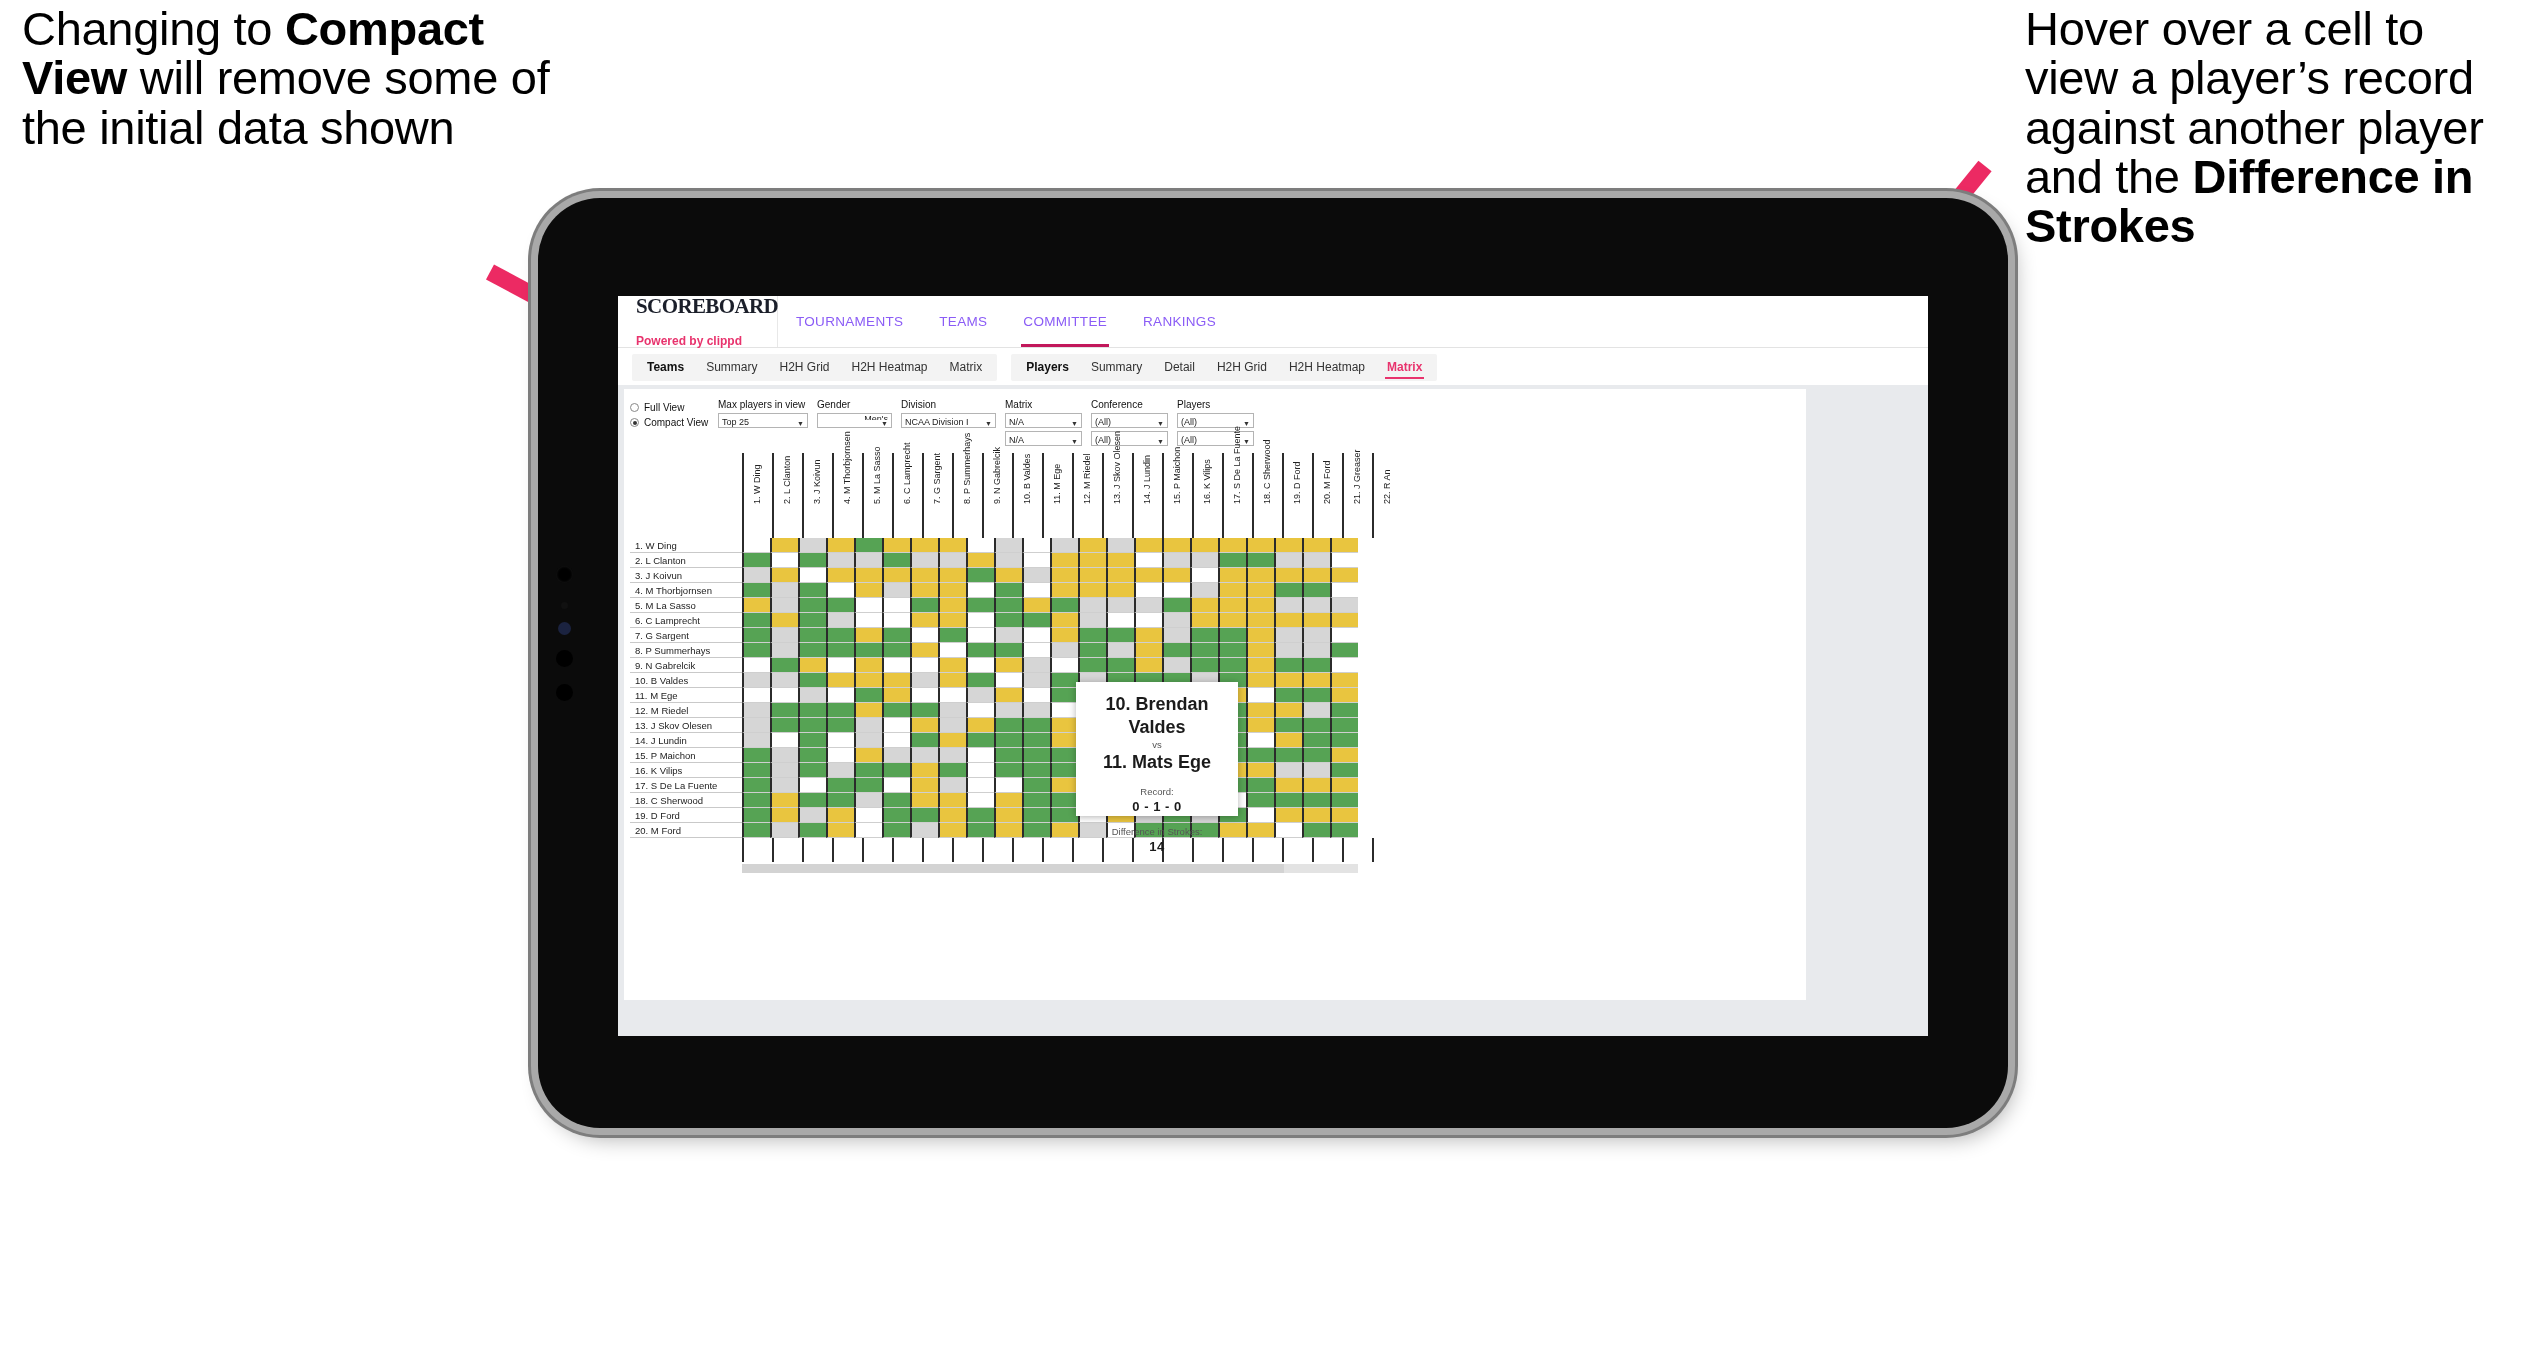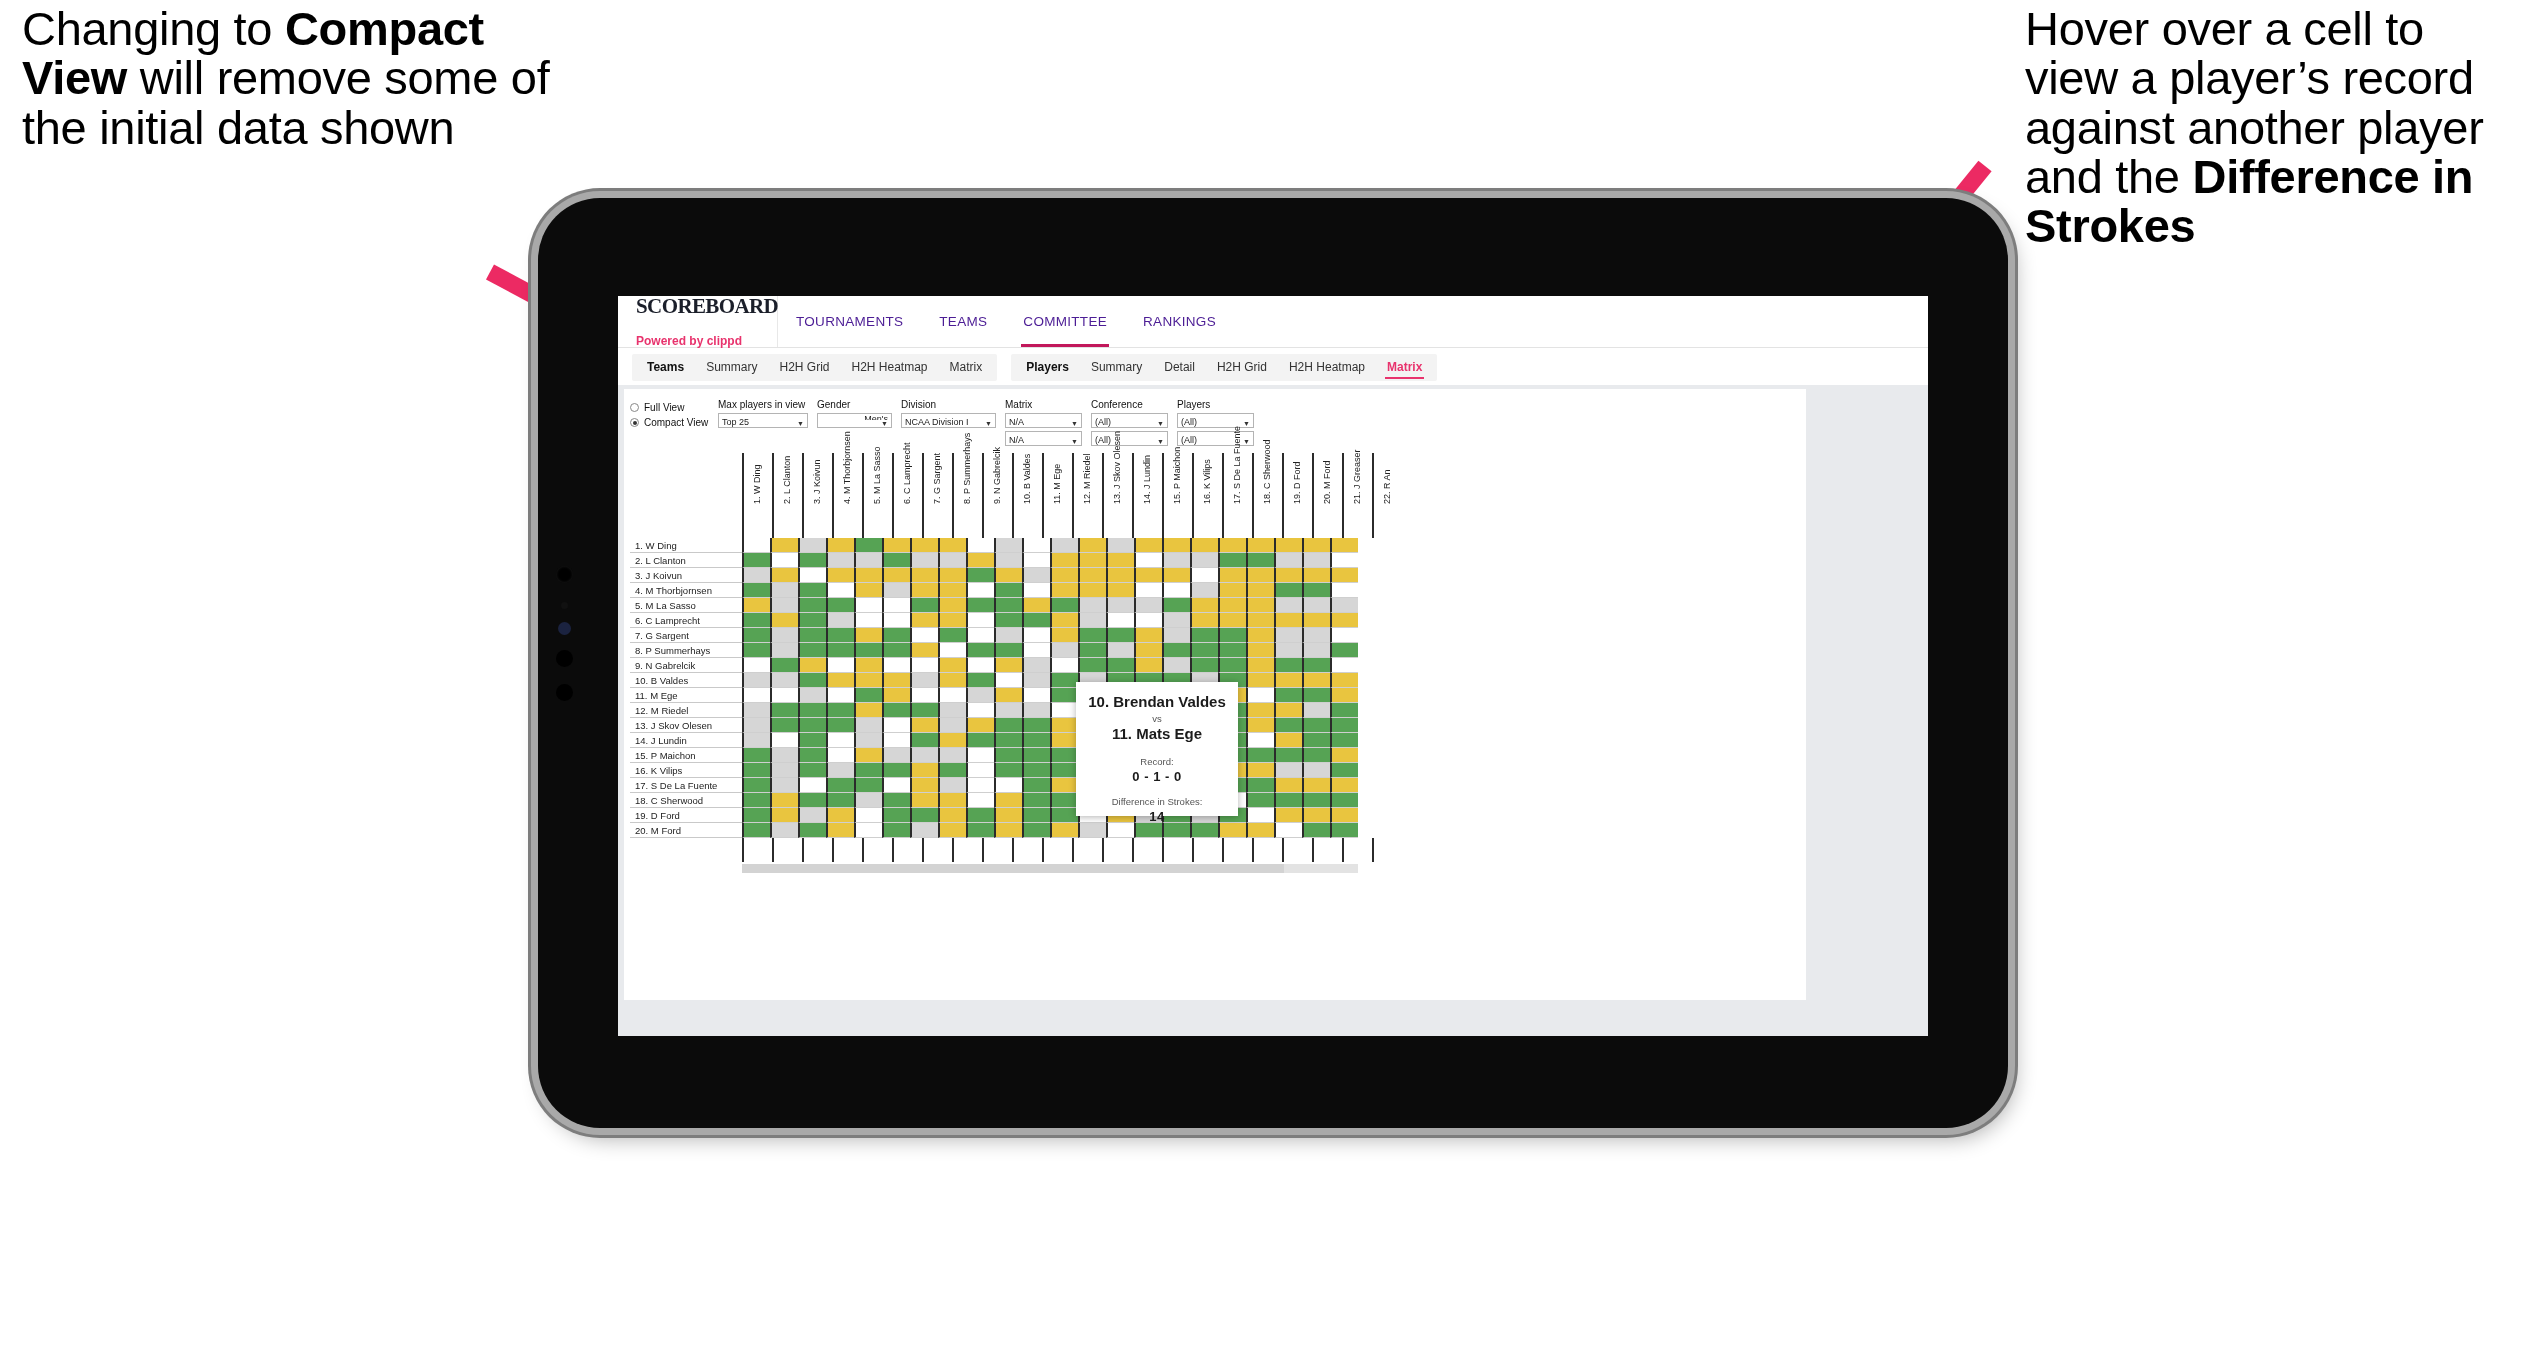--- a/index.html
+++ b/index.html
@@ -36,21 +36,21 @@
   #app-header{height:51px;background:#fff;display:flex;align-items:stretch;
               border-bottom:1px solid #e3e3e3;}
   #brand{width:160px;display:flex;flex-direction:column;justify-content:center;
          padding-left:18px;border-right:1px solid #e8e8e8;box-sizing:border-box;}
   #brand-title{font-size:21px;font-weight:bold;letter-spacing:-0.6px;color:#1b1f2a;
                font-family:Liberation Serif, serif;line-height:1;}
   #brand-sub{font-size:12px;color:#4a4a4a;margin-top:17px;}
   #brand-sub span{color:#e8336d;font-weight:bold;}
   .topnav{display:flex;align-items:stretch;}
   .topnav-item{display:flex;align-items:center;padding:0 18px;font-size:13.5px;
-               color:#4c1d95;letter-spacing:.3px;position:relative;cursor:pointer;}
+               color:#8b5cf6;letter-spacing:.3px;position:relative;cursor:pointer;}
   .topnav-item.active::after{content:"";position:absolute;left:16px;right:16px;
                bottom:0;height:3px;background:#c2185b;}
 
   
   #subnav{height:38px;background:#fff;display:flex;align-items:center;
           border-bottom:1px solid #dfdfdf;padding-left:14px;}
   .sub-group{display:flex;align-items:center;background:#f3f3f3;height:27px;
              border-radius:2px;padding:0 4px;}
   .sub-group.second{margin-left:14px;}
   .sub-item{font-size:12px;color:#333;padding:0 11px;line-height:27px;cursor:pointer;
@@ -103,21 +103,21 @@
   .c-r{background:#d6d6d6;} .c-w{background:#ffffff;}
   #gridtail{position:absolute;left:112px;display:flex;}
   .tailcell{width:28px;height:24px;border-left:2px solid #2b2b2b;}
   #hscroll{position:absolute;left:112px;height:9px;background:#e3e3e3;}
   #hscroll .thumb{height:9px;background:#d3d3d3;width:88%;}
 
   
   #tooltip{position:absolute;left:452px;top:293px;width:162px;height:134px;
            background:#fff;box-shadow:0 1px 7px rgba(0,0,0,.30);
            text-align:center;padding-top:11px;box-sizing:border-box;z-index:5;}
-  .tt-name{font-size:15px;font-weight:bold;color:#1b1b1b;line-height:1.25;}
+  .tt-name{font-size:18px;font-weight:bold;color:#1b1b1b;line-height:1.25;}
   .tt-vs{font-size:9.5px;color:#555;margin:1px 0;}
   .tt-lab{font-size:9.5px;color:#555;margin-top:12px;}
   .tt-val{font-size:13px;font-weight:bold;color:#1b1b1b;margin-top:2px;letter-spacing:.5px;}
   svg{display:block;}
 </style>
 </head>
 <body>
 
 <div class="annot" id="annot-left">
   <span>Changing to </span><b>Compact View</b><span> will remove some of the initial data shown</span>

